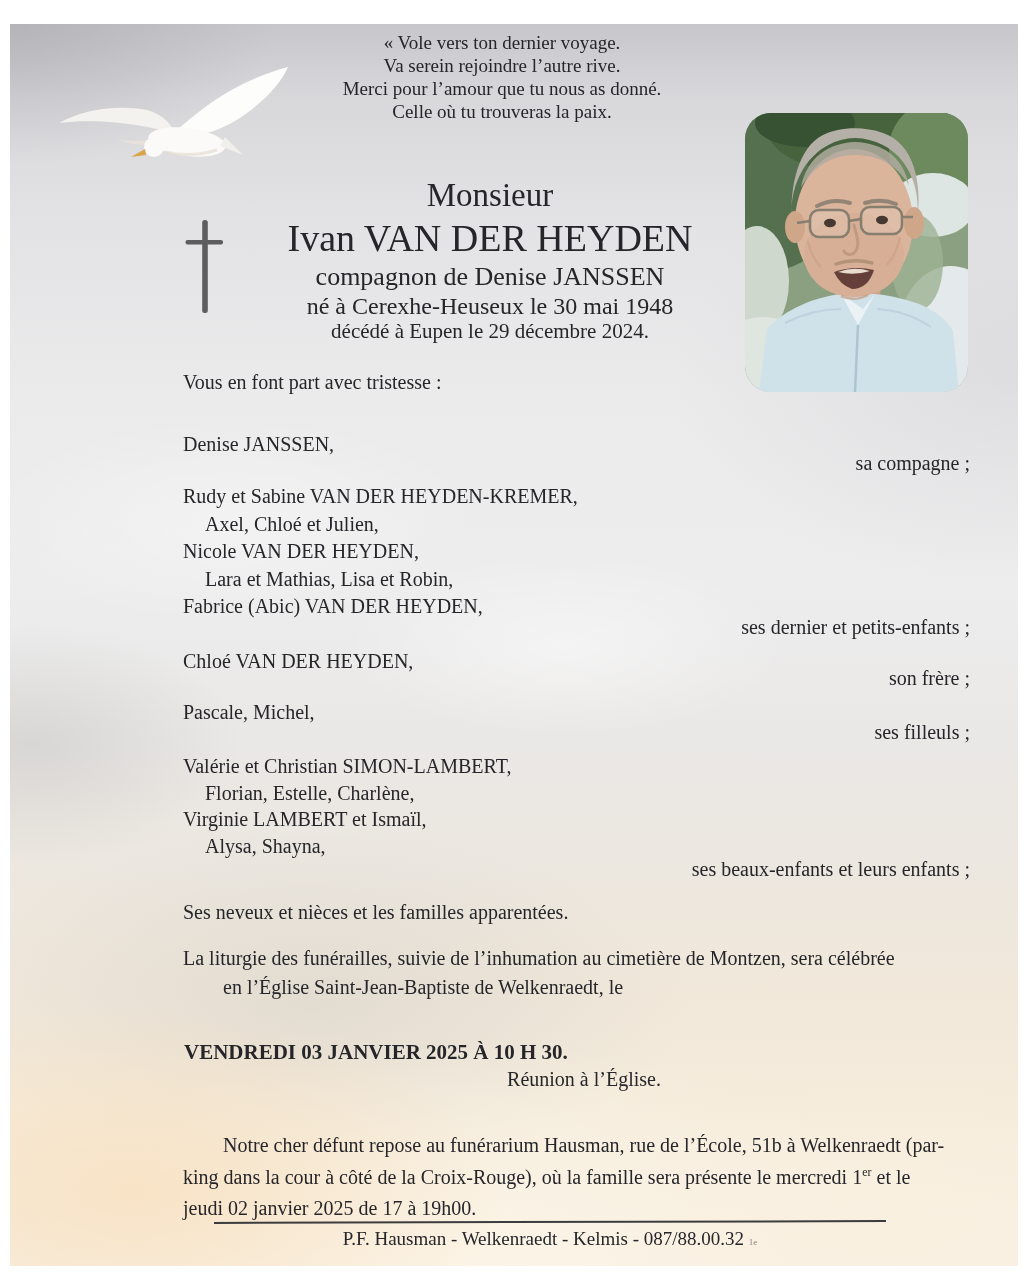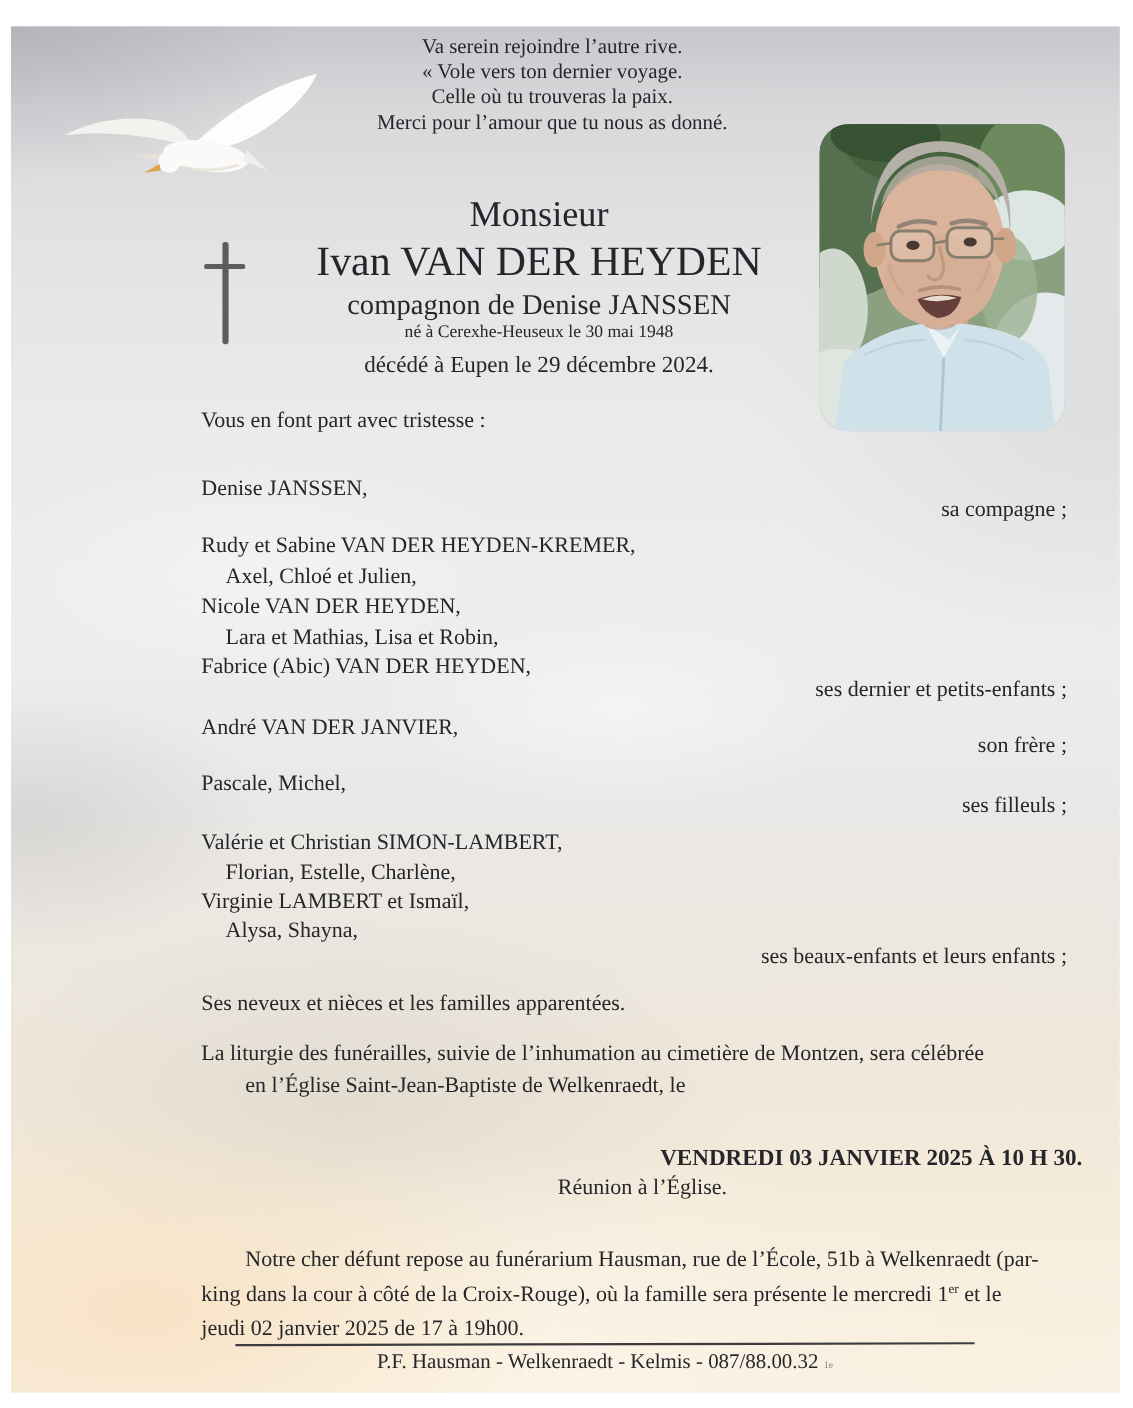--- a/index.html
+++ b/index.html
@@ -118,59 +118,59 @@
       <path d="M93,159 Q109,153 125,158 Q109,163 93,159 Z" fill="#e9ddd0"></path>
 
       <path d="M96,183 Q109,189 123,182" stroke="#c59a80" stroke-width="2.5" fill="none" opacity="0.7"></path>
       <path d="M63,128 Q66,144 76,154" stroke="#c79d82" stroke-width="2.5" fill="none" opacity="0.5"></path>
       <path d="M155,124 Q152,140 142,152" stroke="#c79d82" stroke-width="2.5" fill="none" opacity="0.5"></path>
     </g>
   </svg>
 </div>
 
 <div class="quote">
+  <div>« Vole vers ton dernier voyage.</div>
   <div>Va serein rejoindre l’autre rive.</div>
-  <div>« Vole vers ton dernier voyage.</div>
+  <div>Merci pour l’amour que tu nous as donné.</div>
   <div>Celle où tu trouveras la paix.</div>
-  <div>Merci pour l’amour que tu nous as donné.</div>
 </div>
 
 <div class="ctr" style="top:177px;font-size:33px;">Monsieur</div>
 <div class="ctr" style="top:216px;font-size:38px;">Ivan VAN DER HEYDEN</div>
 <div class="ctr" style="top:262px;font-size:26px;">compagnon de Denise JANSSEN</div>
-<div class="ctr" style="top:293px;font-size:16px;">né à Cerexhe-Heuseux le 30 mai 1948</div>
+<div class="ctr" style="top:293px;font-size:24px;">né à Cerexhe-Heuseux le 30 mai 1948</div>
 <div class="ctr" style="top:319px;font-size:21px;">décédé à Eupen le 29 décembre 2024.</div>
 
 <div class="line noindent" style="top:371px;">Vous en font part avec tristesse :</div>
 
 <div class="line noindent" style="top:433px;text-align:right;">Denise JANSSEN,</div>
 <div class="line noindent" style="top:485px;">Rudy et Sabine VAN DER HEYDEN-KREMER,</div>
 <div class="line indent" style="top:513px;">Axel, Chloé et Julien,</div>
 <div class="line noindent" style="top:540px;">Nicole VAN DER HEYDEN,</div>
 <div class="line indent" style="top:568px;">Lara et Mathias, Lisa et Robin,</div>
 <div class="line noindent" style="top:595px;">Fabrice (Abic) VAN DER HEYDEN,</div>
-<div class="line noindent" style="top:650px;">André VAN DER JANVIER,</div>
+<div class="line noindent" style="top:650px;">Chloé VAN DER HEYDEN,</div>
 <div class="line noindent" style="top:701px;">Pascale, Michel,</div>
 <div class="line noindent" style="top:755px;">Valérie et Christian SIMON-LAMBERT,</div>
 <div class="line indent" style="top:782px;">Florian, Estelle, Charlène,</div>
 <div class="line noindent" style="top:808px;">Virginie LAMBERT et Ismaïl,</div>
 <div class="line indent" style="top:835px;">Alysa, Shayna,</div>
 
 <div class="rlbl" style="top:452px;">sa compagne ;</div>
 <div class="rlbl" style="top:616px;">ses dernier et petits-enfants ;</div>
 <div class="rlbl" style="top:667px;">son frère ;</div>
 <div class="rlbl" style="top:721px;">ses filleuls ;</div>
 <div class="rlbl" style="top:858px;text-align:right;">ses beaux-enfants et leurs enfants ;</div>
 
 <div class="line noindent" style="top:901px;">Ses neveux et nièces et les familles apparentées.</div>
 
 <div class="line noindent" style="top:947px;">La liturgie des funérailles, suivie de l’inhumation au cimetière de Montzen, sera célébrée</div>
 <div class="line noindent" style="top:976px;margin-left:40px;">en l’Église Saint-Jean-Baptiste de Welkenraedt, le</div>
 
-<div class="bold" style="position:absolute;left:184px;top:1040px;width:800px;text-align:right;font-size:21px;white-space:nowrap;">VENDREDI 03 JANVIER 2025 À 10 H 30.</div>
+<div class="bold" style="position:absolute;left:184px;top:1040px;width:800px;text-align:left;font-size:21px;white-space:nowrap;">VENDREDI 03 JANVIER 2025 À 10 H 30.</div>
 <div style="position:absolute;left:184px;top:1068px;width:800px;text-align:center;font-size:20px;white-space:nowrap;">Réunion à l’Église.</div>
 
 <div class="line" style="left:191px;top:1134px;margin-left:32px;">Notre cher défunt repose au funérarium Hausman, rue de l’École, 51b à Welkenraedt (par-</div>
 <div class="line noindent" style="top:1166px;">
   <span>king dans la cour à côté de la Croix-Rouge), où la famille sera présente le mercredi 1</span><sup class="tiny">er</sup><span> et le</span>
 </div>
 <div class="line noindent" style="top:1197px;">jeudi 02 janvier 2025 de 17 à 19h00.</div>
 
 <div id="footer-rule"></div>
 <div id="footer-text">

